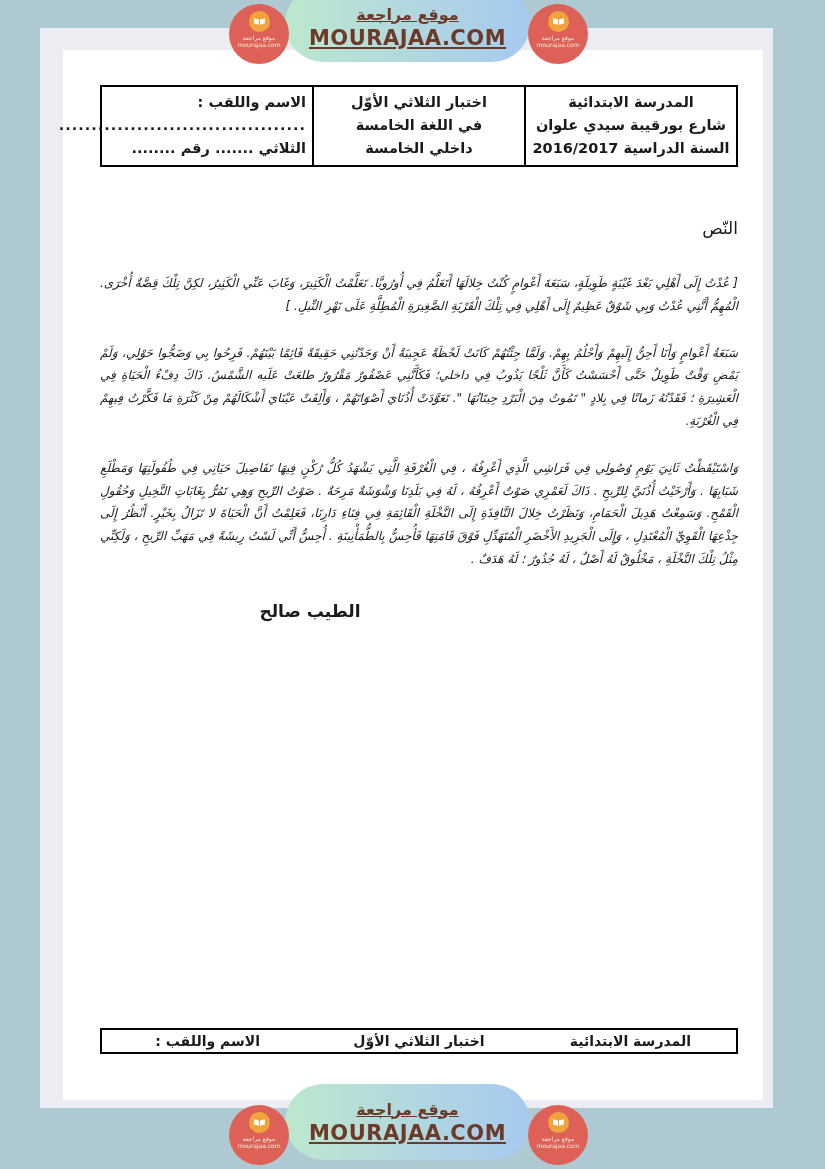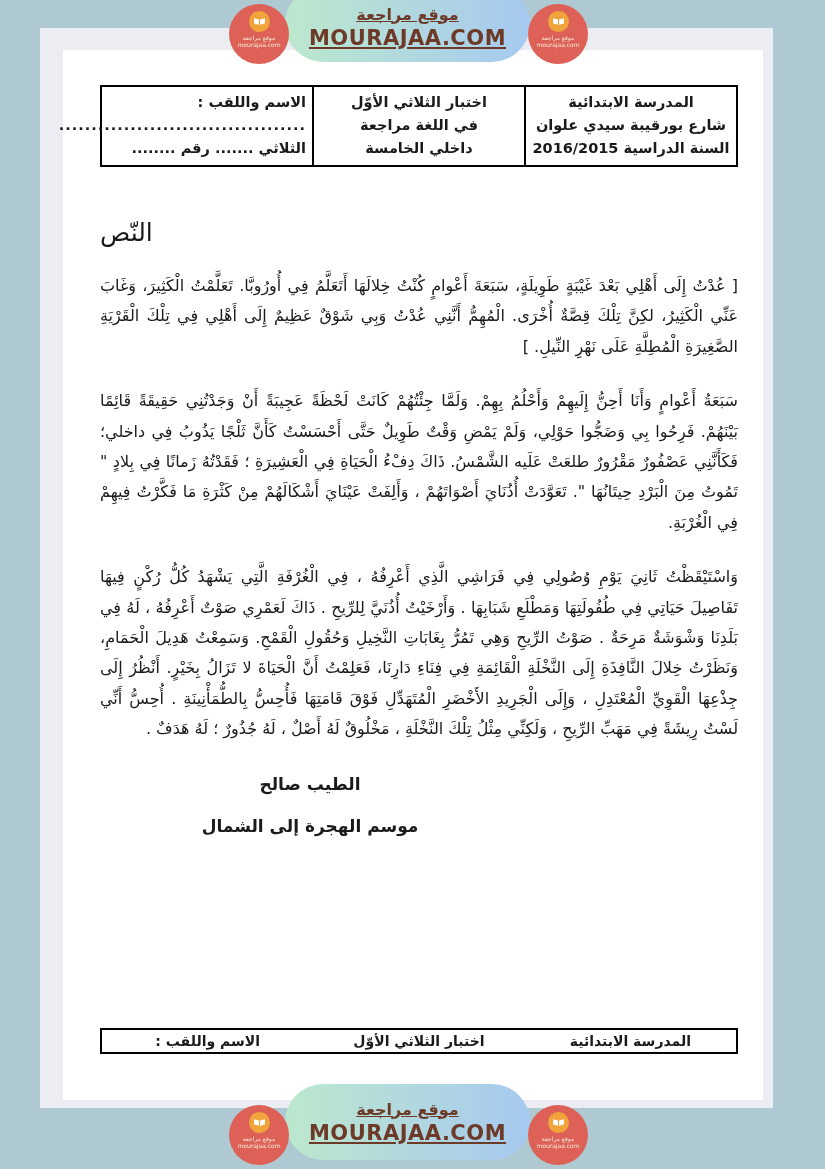--- a/index.html
+++ b/index.html
@@ -27,22 +27,22 @@
     border:2px solid #000; vertical-align:middle;
     font-weight:bold; font-size:14.5px; line-height:1.6; padding:4px 6px;
     width:33.33%;
   }
   .cell-school, .cell-exam { text-align:center; }
   .cell-student { text-align:right; padding-right:12px; }
   .cell-student .dots { letter-spacing:1px; }
   .cell-student .row3 { white-space:nowrap; }
   
   .content { position:absolute; top:112px; left:37px; right:25px; }
-  .doc-title { text-align:left; font-size:25px; margin:56px 0 24px 0; }
-  .para { font-size:16px; line-height:1.9; text-align:justify; margin:0 0 24px 0; }
+  .doc-title { text-align:right; font-size:17px; margin:56px 0 34px 0; }
+  .para { font-size:12px; line-height:1.9; text-align:justify; margin:0 0 24px 0;font-style:italic; }
   .author-block { width:420px; margin:30px 218px 15px 0; text-align:center; }
   .author-line { font-weight:bold; font-size:17px; margin-bottom:22px; }
   
   .footer-table {
     position:absolute; top:978px; left:37px; right:25px;
     border:2px solid #000; display:flex; padding:3px 0;
   }
   .footer-table .fcell {
     flex:1; text-align:center; font-weight:bold; font-size:14px;
   }
@@ -87,44 +87,43 @@
 
   <div class="sheet">
     <div class="page">
 
       <table class="header-table">
         <tbody>
             <tr>
           <td class="cell-school">
             <div>المدرسة الابتدائية</div>
             <div>شارع بورقيبة سيدي علوان</div>
-            <div>السنة الدراسية 2016/2015</div>
+            <div>السنة الدراسية 2016/2017</div>
           </td>
           <td class="cell-exam">
             <div>اختبار الثلاثي الأوّل</div>
-            <div>في اللغة مراجعة</div>
+            <div>في اللغة الخامسة</div>
             <div>داخلي الخامسة</div>
           </td>
           <td class="cell-student">
             <div>الاسم واللقب :</div>
             <div class="dots">......................................</div>
             <div class="row3">الثلاثي ....... رقم ........</div>
           </td>
         </tr>
       </tbody>
         </table>
 
       <div class="content">
         <div class="doc-title">النّص</div>
         <p class="para">[ عُدْتُ إِلَى أَهْلِي بَعْدَ غَيْبَةٍ طَوِيلَةٍ، سَبَعَةَ أَعْوامٍ كُنْتُ خِلالَهَا أَتَعَلَّمُ فِي أُورُوبَّا. تَعَلَّمْتُ الْكَثِيرَ، وَغَابَ عَنِّي الْكَثِيرُ، لكِنَّ تِلْكَ قِصَّةٌ أُخْرَى. الْمُهِمُّ أَنَّنِي عُدْتُ وَبِي شَوْقٌ عَظِيمٌ إِلَى أَهْلِي فِي تِلْكَ الْقَرْيَةِ الصَّغِيرَةِ الْمُطِلَّةِ عَلَى نَهْرِ النِّيلِ. ]</p>
         <p class="para">سَبَعَةُ أَعْوامٍ وَأَنَا أَحِنُّ إِلَيهِمْ وَأَحْلُمُ بِهِمْ. وَلَمَّا جِئْتُهُمْ كَانَتْ لَحْظَةً عَجِيبَةً أَنْ وَجَدْتُنِي حَقِيقَةً قَائِمًا بَيْنَهُمْ. فَرِحُوا بِي وَضَجُّوا حَوْلِي، وَلَمْ يَمْضِ وَقْتٌ طَوِيلٌ حَتَّى أَحْسَسْتُ كَأَنَّ ثَلْجًا يَذُوبُ فِي داخلي؛ فَكَأَنَّنِي عَصْفُورٌ مَقْرُورٌ طلعَتْ عَلَيه الشَّمْسُ. ذَاكَ دِفْءُ الْحَيَاةِ فِي الْعَشِيرَةِ ؛ فَقَدْتُهُ زَمانًا فِي بِلادٍ " تَمُوتُ مِنَ الْبَرْدِ حِيتَانُهَا ". تَعَوَّدَتْ أُذُنَايَ أَصْوَاتَهُمْ ، وَأَلِفَتْ عَيْنَايَ أَشْكَالَهُمْ مِنْ كَثْرَةِ مَا فَكَّرْتُ فِيهِمْ فِي الْغُرْبَةِ.</p>
         <p class="para">وَاسْتَيْقَظْتُ ثَانِيَ يَوْمِ وُصُولِي فِي فَرَاشِي الَّذِي أَعْرِفُهُ ، فِي الْغُرْفَةِ الَّتِي يَشْهَدُ كُلُّ رُكْنٍ فِيهَا تَفَاصِيلَ حَيَاتِي فِي طُفُولَتِهَا وَمَطْلَعِ شَبَابِهَا . وَأَرْخَيْتُ أُذُنَيَّ لِلرِّيحِ . ذَاكَ لَعَمْرِي صَوْتٌ أَعْرِفُهُ ، لَهُ فِي بَلَدِنَا وَشْوَشَةٌ مَرِحَةٌ . صَوْتُ الرِّيحِ وَهِي تَمُرُّ بِغَابَاتِ النَّخِيلِ وَحُقُولِ الْقَمْحِ. وَسَمِعْتُ هَدِيلَ الْحَمَامِ، وَنَظَرْتُ خِلالَ النَّافِذَةِ إِلَى النَّخْلَةِ الْقَائِمَةِ فِي فِنَاءِ دَارِنَا، فَعَلِمْتُ أَنَّ الْحَيَاةَ لا تَزَالُ بِخَيْرٍ. أَنْظُرُ إِلَى جِذْعِهَا الْقَوِيِّ الْمُعْتَدِلِ ، وَإِلَى الْجَرِيدِ الأَخْضَرِ الْمُتَهَدِّلِ فَوْقَ قَامَتِهَا فَأُحِسُّ بِالطُّمَأْنِينَةِ . أُحِسُّ أَنِّي لَسْتُ رِيشَةً فِي مَهَبِّ الرِّيحِ ، وَلَكِنِّي مِثْلُ تِلْكَ النَّخْلَةِ ، مَخْلُوقٌ لَهُ أَصْلٌ ، لَهُ جُذُورٌ ؛ لَهُ هَدَفٌ .</p>
         <div class="author-block">
           <div class="author-line">الطيب صالح</div>
-          <div class="author-line">موسم الهجرة إلى الشمال</div>
         </div>
       </div>
 
       <div class="footer-table">
         <div class="fcell">المدرسة الابتدائية</div>
         <div class="fcell">اختبار الثلاثي الأوّل</div>
         <div class="fcell">الاسم واللقب :</div>
       </div>
 
     </div>

